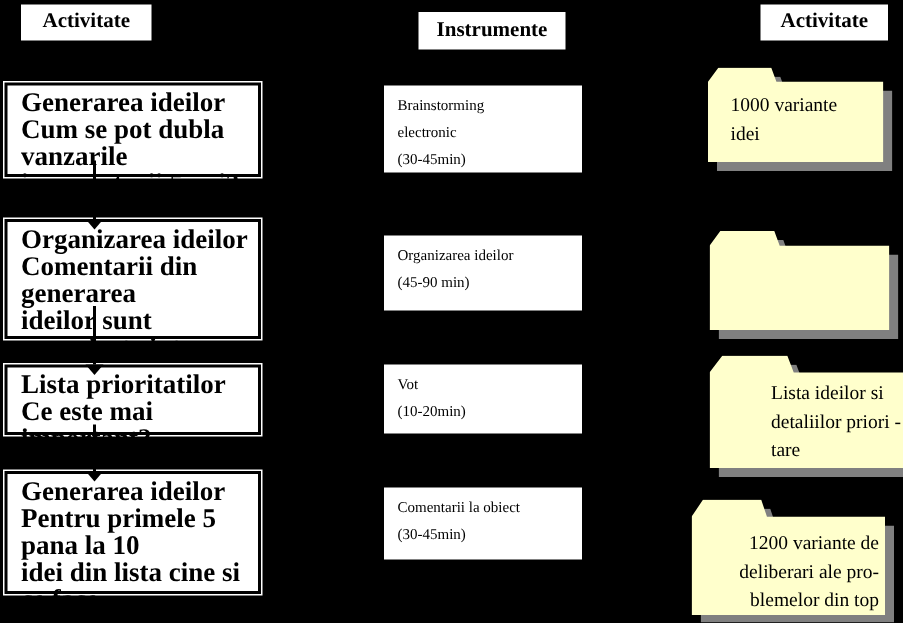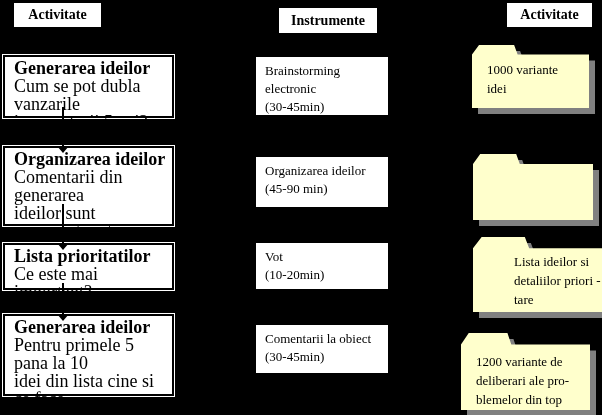--- a/index.html
+++ b/index.html
@@ -16,30 +16,30 @@
   .head-ins{left:279px;top:8px;width:98px;height:25px;}
   .head-rez{left:507px;top:3px;width:85px;height:24px;}
 
   
   .abox{
     position:absolute;left:3px;width:171px;background:#ffffff;border:2px solid #000000;
     box-shadow:0 0 0 1px #ffffff;box-sizing:border-box;padding:2px 4px 0 9px;
     font-size:18px;line-height:18px;z-index:2;
   }
   .abox .title{font-weight:bold;}
-  .abox .body{white-space:pre-line;}
+  .abox .body{white-space:pre-line;font-weight:bold;}
   .a1{top:55px;height:63px;}
   .a2{top:146px;height:80px;}
   .a3{top:243px;height:47px;}
   .a4{top:314px;height:82px;}
 
   
   .ibox{
     position:absolute;left:256px;width:132px;background:#ffffff;box-sizing:border-box;
-    padding:5px 4px 0 9px;font-size:13px;line-height:18px;white-space:pre-line;z-index:2;
+    padding:5px 4px 0 9px;font-size:10px;line-height:18px;white-space:pre-line;z-index:2;
   }
   .i1{top:57px;height:58px;}
   .i2{top:157px;height:50px;}
   .i3{top:243px;height:46px;}
   .i4{top:325px;height:48px;}
 
   
   .conn-line{position:absolute;left:62px;width:2px;background:#000000;z-index:5;}
   .c1{top:107px;height:39px;}
   .c2{top:204px;height:39px;}
@@ -61,21 +61,21 @@
   .folder-shadow,.folder-body{
     position:absolute;left:0;top:0;width:100%;height:100%;
     clip-path:polygon(0 15%,6% 0,36% 0,39% 15%,100% 15%,100% 100%,0 100%);
   }
   .folder-shadow{left:6px;top:6px;background:#808080;}
   .folder-body{background:#ffffcc;}
   .folder-text{
     position:relative;z-index:3;padding:15px 4px 0 15px;font-size:13px;line-height:19px;
     white-space:pre-line;
   }
-  .f4 .folder-text{padding-top:19px;}
+  .f4 .folder-text{padding-top:19px;text-align:right;}
 </style>
 </head>
 <body>
 
 <div class="canvas">
 
   <div class="colhead head-act">
     <span>Activitate</span>
   </div>
   <div class="colhead head-ins">

